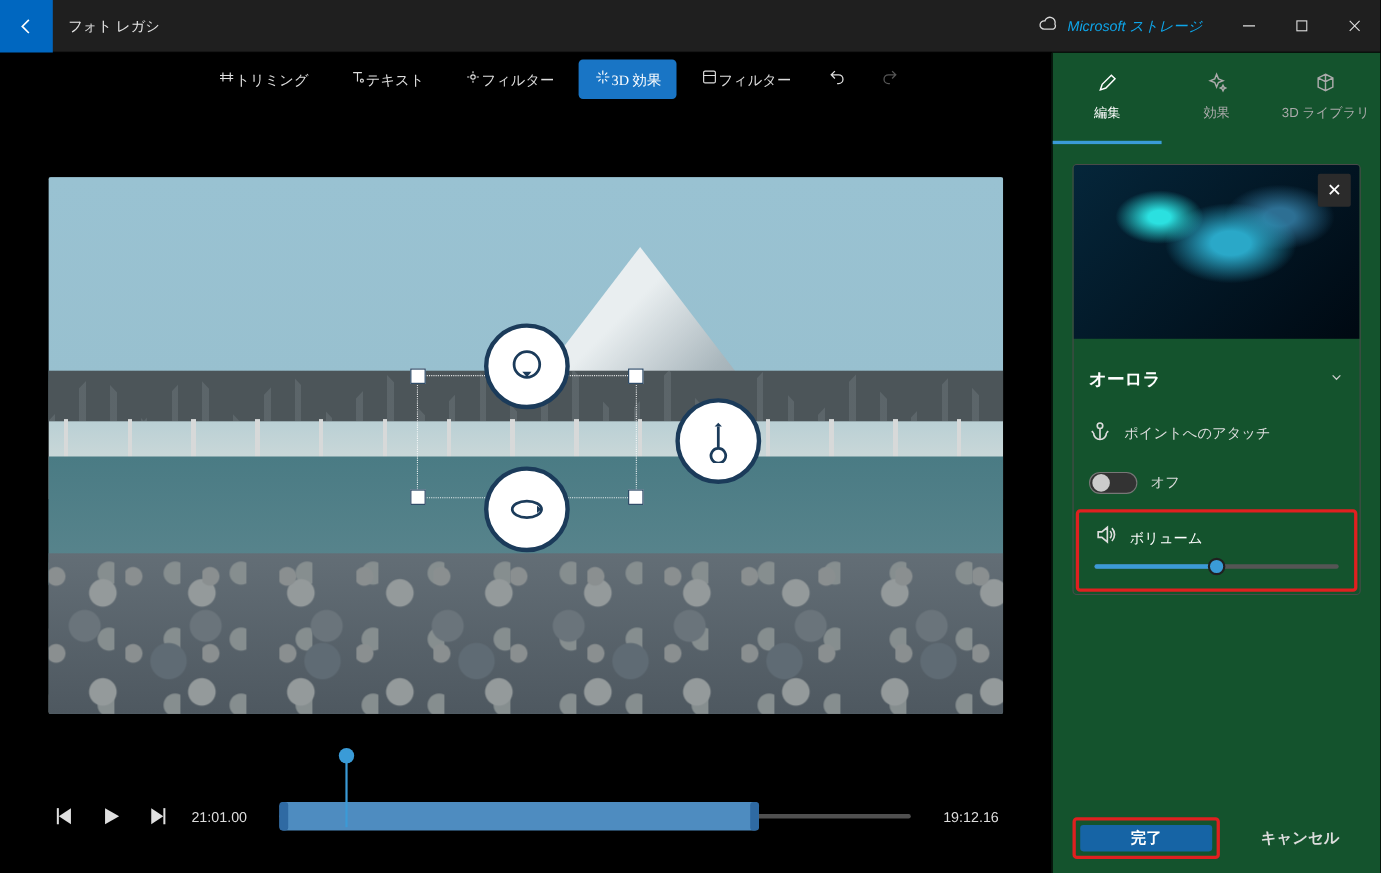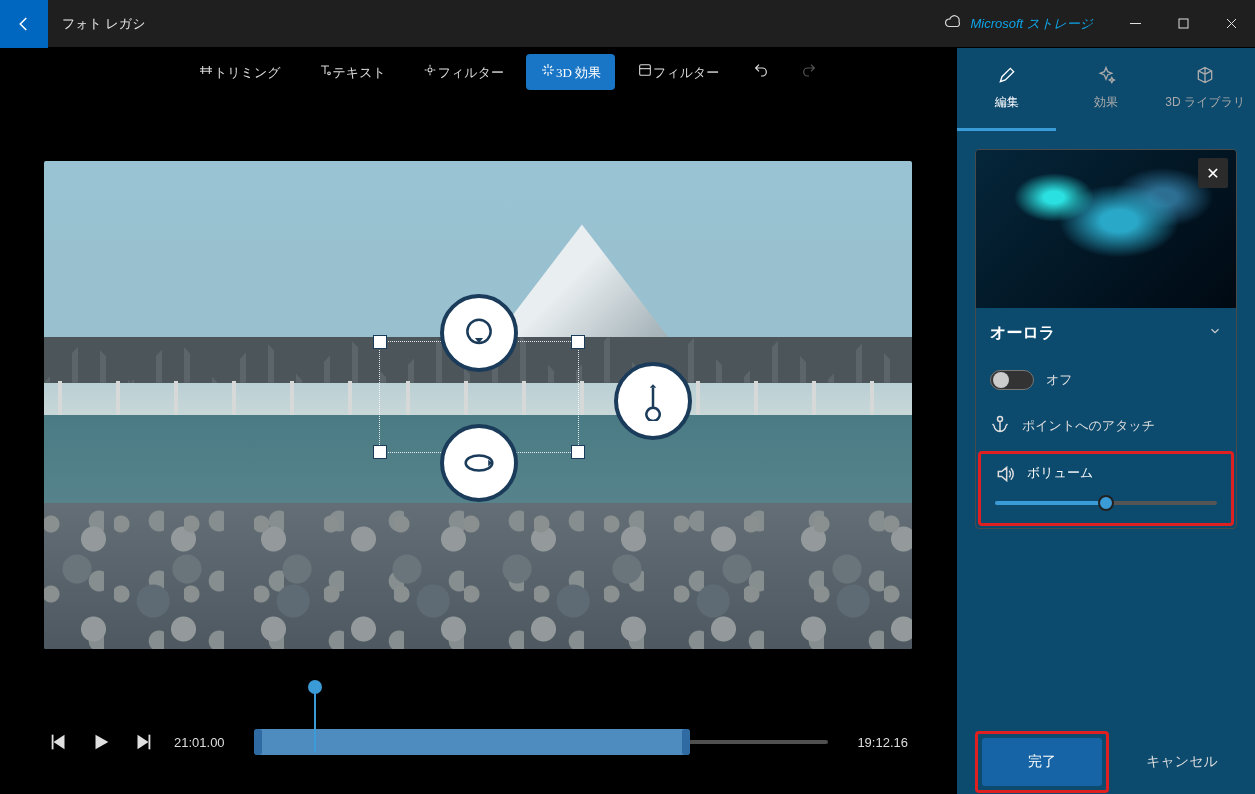--- a/index.html
+++ b/index.html
@@ -18,21 +18,21 @@
   .toolbar-row { height:48px; background:#000; display:flex; align-items:center; padding-left:180px; }
   .tool { display:flex; align-items:flex-end; gap:0; padding:8px 14px; border-radius:4px; margin:0 4px; font-size:13px; color:#ddd; cursor:pointer;font-family:Liberation Serif, serif; }
   .tool.active { background:#1975c5; color:#ffffff; }
   .tool svg { width:16px; height:16px; stroke:#ddd; fill:none; }
   .tool.active svg { stroke:#fff; }
   .tool.undo, .tool.redo { width:40px; justify-content:center; }
   .tool.redo svg { stroke:#555; }
   
   .workspace { display:flex; height:calc(794px - 48px); }
   .left-col { width:965px; display:flex; flex-direction:column; background:#000; }
-  .right-col { flex:1; background:#0c4a6e; display:flex; flex-direction:column; border-left:1px solid #000; }
+  .right-col { flex:1; background:#14532d; display:flex; flex-direction:column; border-left:1px solid #000; }
   
   .preview-wrap { flex:1; display:flex; align-items:center; justify-content:center; }
   .preview { position:relative; width:868px; height:488px; overflow:hidden; border-radius:2px; }
   
   .sky { position:absolute; inset:0; background:linear-gradient(#99c2d2 0%, #98c0cf 38%, #a9c8d1 38%, #cdd9d9 54%, #b5c9cc 60%, #5b8891 60%, #5a828a 68%, #5f7a7e 68%, #6e8587 100%); }
   .mountain { position:absolute; top:13%; left:47%; width:260px; height:180px; background:linear-gradient(135deg,#e9eef0 40%, #aab7bd 70%, #8798a2 100%); clip-path:polygon(50% 0, 95% 85%, 5% 85%); filter:blur(.3px); }
   .bridge { position:absolute; top:36%; left:0; right:0; height:46px; background:linear-gradient(#4c5559,#4c5559); }
   .bridge::before { content:""; position:absolute; inset:0; background:repeating-linear-gradient(90deg, rgba(120,130,135,.9) 0 6px, transparent 6px 28px); clip-path:polygon(0 100%, 5% 0, 10% 100%, 15% 0, 20% 100%, 25% 0, 30% 100%, 35% 0, 40% 100%, 45% 0, 50% 100%, 55% 0, 60% 100%, 65% 0, 70% 100%, 75% 0, 80% 100%, 85% 0, 90% 100%, 95% 0, 100% 100%); opacity:.4; }
   .arches { position:absolute; top:45%; left:0; right:0; height:36px; background:repeating-linear-gradient(90deg, transparent 0 14px, #d7d9d9 14px 18px, transparent 18px 58px); }
   .water { position:absolute; top:52%; left:0; right:0; height:24%; background:linear-gradient(#4a7b84,#5b868e); }
@@ -63,35 +63,35 @@
   .tabs { height:80px; display:flex; }
   .tab { flex:1; display:flex; flex-direction:column; align-items:center; justify-content:center; gap:6px; font-size:12px; color:#aaa; cursor:pointer; }
   .tab.active { color:#fff; }
   .tab svg { width:20px; height:20px; stroke:#aaa; fill:none; stroke-width:1.6; }
   .tab.active svg { stroke:#fff; }
   .tab-underline { height:3px; background:#3a9bd7; width:33.33%; }
   .panel-body { flex:1; padding:18px; position:relative; }
   .effect-card { position:relative; border:1px solid #4a4a4a; border-radius:4px; overflow:hidden; }
   .effect-thumb { height:158px; background:radial-gradient(ellipse at 30% 30%, #2be0e0 0 10px, transparent 40px), radial-gradient(ellipse at 55% 45%, #2aa8c8 0 18px, transparent 60px), radial-gradient(ellipse at 72% 30%, #2d6f93 0 14px, transparent 50px), linear-gradient(135deg,#05263a,#000912); }
   .effect-close { position:absolute; top:8px; right:8px; width:30px; height:30px; background:#2b2b2b; color:#fff; font-size:16px; display:flex; align-items:center; justify-content:center; cursor:pointer; border-radius:2px; }
-  .effect-name-row { height:50px; display:flex; align-items:center; justify-content:space-between; padding:0 14px; font-size:16px; font-weight:600; cursor:pointer; }
+  .effect-name-row { height:50px; display:flex; align-items:center; justify-content:space-between; padding:0 14px; font-size:16px; font-weight:600; cursor:pointer;margin-top:12px; }
   .effect-name-row svg { width:14px; height:14px; stroke:#ccc; fill:none; }
   .ctl-row { display:flex; align-items:center; gap:12px; padding:12px 14px; font-size:13px; color:#ddd; }
   .ctl-row svg { width:20px; height:20px; stroke:#ddd; fill:none; stroke-width:1.8; }
   .toggle { width:44px; height:20px; background:#333; border:1px solid #777; border-radius:20px; position:relative; cursor:pointer; }
   .toggle .knob { position:absolute; top:1px; left:2px; width:16px; height:16px; border-radius:50%; background:#ccc; }
   .volume-box { border:3px solid #e02020; border-radius:4px; padding:10px 14px 18px 14px; margin:2px; }
-  .vol-head { display:flex; align-items:flex-start; gap:12px; font-size:13px; margin-bottom:14px; }
+  .vol-head { display:flex; align-items:flex-end; gap:12px; font-size:13px; margin-bottom:14px; }
   .vol-head svg { width:20px; height:20px; stroke:#ddd; fill:none; stroke-width:1.8; }
   .vol-track { position:relative; height:4px; background:#555; border-radius:2px; }
   .vol-fill { position:absolute; left:0; top:0; bottom:0; background:#3a9bd7; border-radius:2px; }
   .vol-thumb { position:absolute; top:50%; width:16px; height:16px; border-radius:50%; background:#3a9bd7; border:2px solid #202020; transform:translate(-50%,-50%); cursor:grab; }
   
   .right-footer { height:64px; display:flex; align-items:center; gap:18px; padding:0 18px; }
-  .btn { height:48px; display:flex; align-items:center; justify-content:center; font-size:14px; border-radius:3px; cursor:pointer; }
+  .btn { height:24px; display:flex; align-items:center; justify-content:center; font-size:14px; border-radius:3px; cursor:pointer;font-weight:bold; }
   .btn-done-wrap { border:3px solid #e02020; border-radius:4px; padding:4px; }
   .btn-done { width:120px; background:#1664a5; color:#fff; }
   .btn-cancel { width:110px; color:#ddd; }
 </style>
 </head>
 <body>
 
 <div class="titlebar">
   <div class="back-btn">
     <svg viewBox="0 0 24 24" fill="none" stroke-width="2">
@@ -268,31 +268,31 @@
         <div class="effect-close">
           <span>✕</span>
         </div>
         <div class="effect-name-row">
           <span>オーロラ</span>
           <span><svg viewBox="0 0 24 24" stroke-width="2">
                 <path d="M6 9l6 6 6-6"></path>
               </svg></span>
         </div>
         <div class="ctl-row">
-          <div class="toggle">
-              <div class="knob"></div>
-            </div>
-          <span>オフ</span>
-        </div>
-        <div class="ctl-row">
           <span><svg viewBox="0 0 24 24">
                 <circle cx="12" cy="6" r="3"></circle>
                 <path d="M12 9v11M5 14a7 7 0 0 0 14 0M5 14l-2-2M19 14l2-2"></path>
               </svg></span>
           <span>ポイントへのアタッチ</span>
+        </div>
+        <div class="ctl-row">
+          <div class="toggle">
+              <div class="knob"></div>
+            </div>
+          <span>オフ</span>
         </div>
         <div class="volume-box">
           <div class="vol-head">
             <span><svg viewBox="0 0 24 24">
                   <path d="M4 9v6h4l6 5V4l-6 5H4zM17 8a6 6 0 0 1 0 8M19 5a10 10 0 0 1 0 14"></path>
                 </svg></span>
             <span>ボリューム</span>
           </div>
           <div class="vol-track">
             <div class="vol-fill" id="vol-fill" style="width: 50%;"></div>

